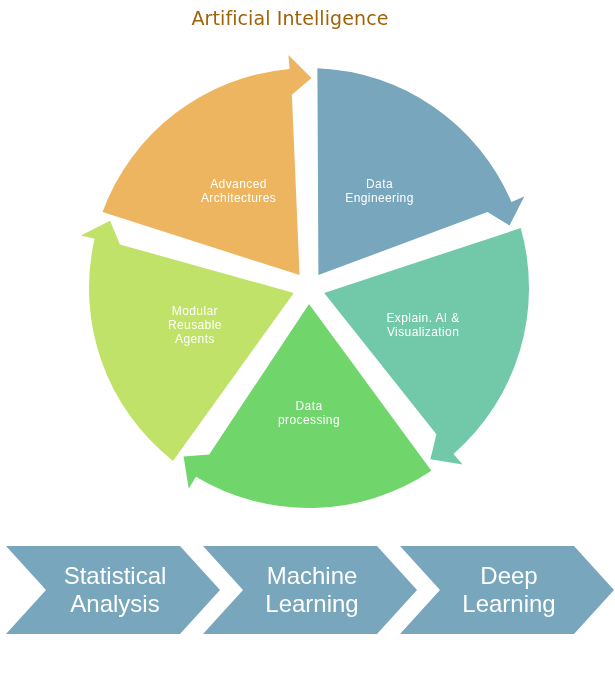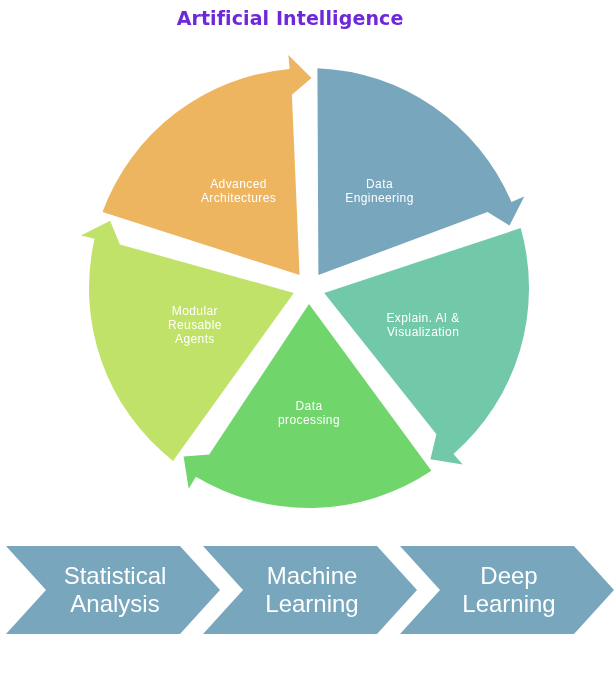--- a/index.html
+++ b/index.html
@@ -1,19 +1,19 @@
 <!DOCTYPE html>
 <html><head>
   <meta charset="utf-8">
   <style>
     html, body { margin: 0; padding: 0; background: #ffffff; }
     body { width: 615px; height: 674px; position: relative; overflow: hidden; font-family: "Liberation Sans", sans-serif; }
     #title {
       position: absolute; left: 0; top: 7px; width: 580px; text-align: center;
-      font-family: "DejaVu Sans", sans-serif; font-size: 19px; color: #6d28d9; font-weight: bold;
+      font-family: "DejaVu Sans", sans-serif; font-size: 19px; color: #a16207; font-weight: normal;
       letter-spacing: 0.1px;
     }
     #cycle { position: absolute; left: 0; top: 0; }
     .seg-label { font-family: "Liberation Sans", sans-serif; font-size: 12px; fill: #ffffff; letter-spacing: 0.4px; }
     #chevrons { position: absolute; left: 0; top: 546px; }
     .chev-label { font-family: "Liberation Sans", sans-serif; font-size: 24px; fill: #ffffff; }
   </style>
 </head>
 <body>
 

